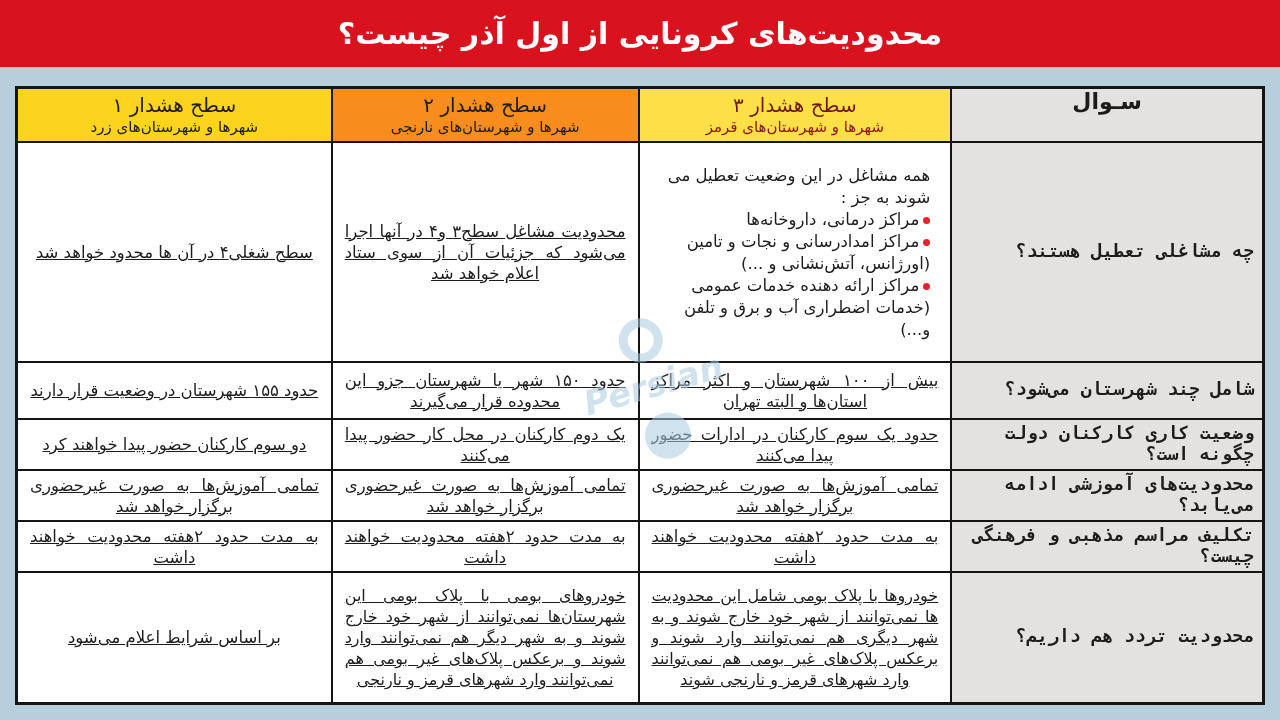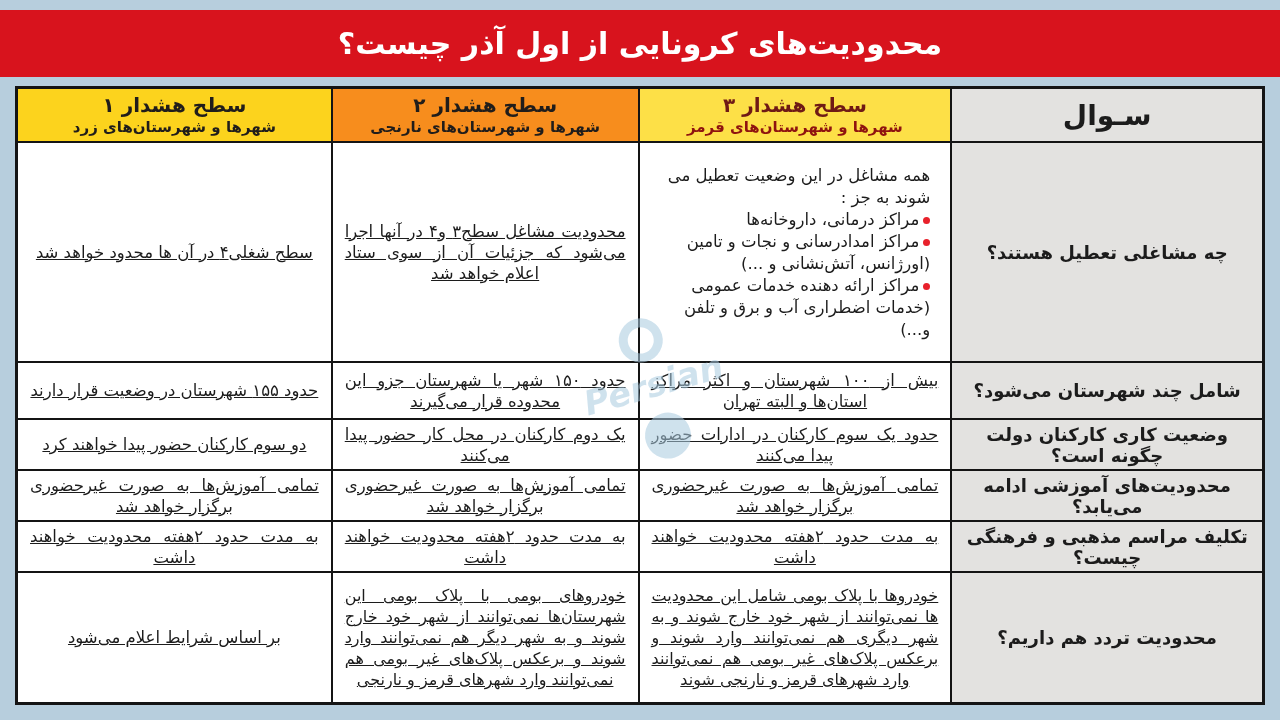--- a/index.html
+++ b/index.html
@@ -6,21 +6,21 @@
   html,body { width:1280px; height:720px; overflow:hidden; }
   body {
     position:relative;
     direction:rtl;
     background:#b7cedd;
     font-family:"DejaVu Sans", sans-serif;
     color:#1c1c1c;
   }
   
   .title-bar{
-    position:absolute; top:10px; left:0; width:1280px; height:67px;
+    position:absolute; top:0; left:0; width:1280px; height:67px;
     background:#d8131d;
     display:flex; align-items:center; justify-content:center;
   }
   .title-bar h1{ font-size:30px; font-weight:bold; color:#ffffff; letter-spacing:0; }
 
   
   .table{
     position:absolute; top:86px; left:15px;
     width:1250px; height:619px;
     background:#141414;
@@ -28,39 +28,39 @@
     display:grid;
     grid-template-columns:312fr 313fr 307fr 315fr; 
     grid-template-rows:52px 218px 55px 49px 49px 49px 1fr;
     gap:2px;
   }
   .cell{ background:#ffffff; overflow:hidden; }
 
   
   .head{
     display:flex; flex-direction:column; align-items:center; justify-content:center;
-    text-align:center; font-weight:bold; line-height:1.25;
+    text-align:center; font-weight:normal; line-height:1.25;
   }
   .head .t{ font-size:20px; }
   .head .s{ font-size:15px; }
   .q-head{
     background:#e3e2e0;
-    display:flex; align-items:center; justify-content:center;
-    font-weight:bold; font-size:28px;
+    display:flex; justify-content:center;
+    font-weight:bold; font-size:22px;
   }
 
   
   .q-cell{
     background:#e3e2e0;
     display:flex; align-items:center;
     padding:3px 8px;
   }
   .q-cell > span{
-    width:100%; text-align:center;           
-    font-weight:bold; font-size:18px; line-height:21px;
+    width:100%; text-align:right;           
+    font-weight:bold; font-size:18px; line-height:21px;font-family:Liberation Mono, monospace;
   }
 
   
   .b-cell{ display:flex; align-items:center; padding:3px 12px; }
   .b-cell > span{
     width:100%;
     text-align:justify; text-align-last:center;
     font-size:16.5px; line-height:21px;text-decoration:underline;
   }
   .b-cell.small > span{ font-size:16px; line-height:21px; }

